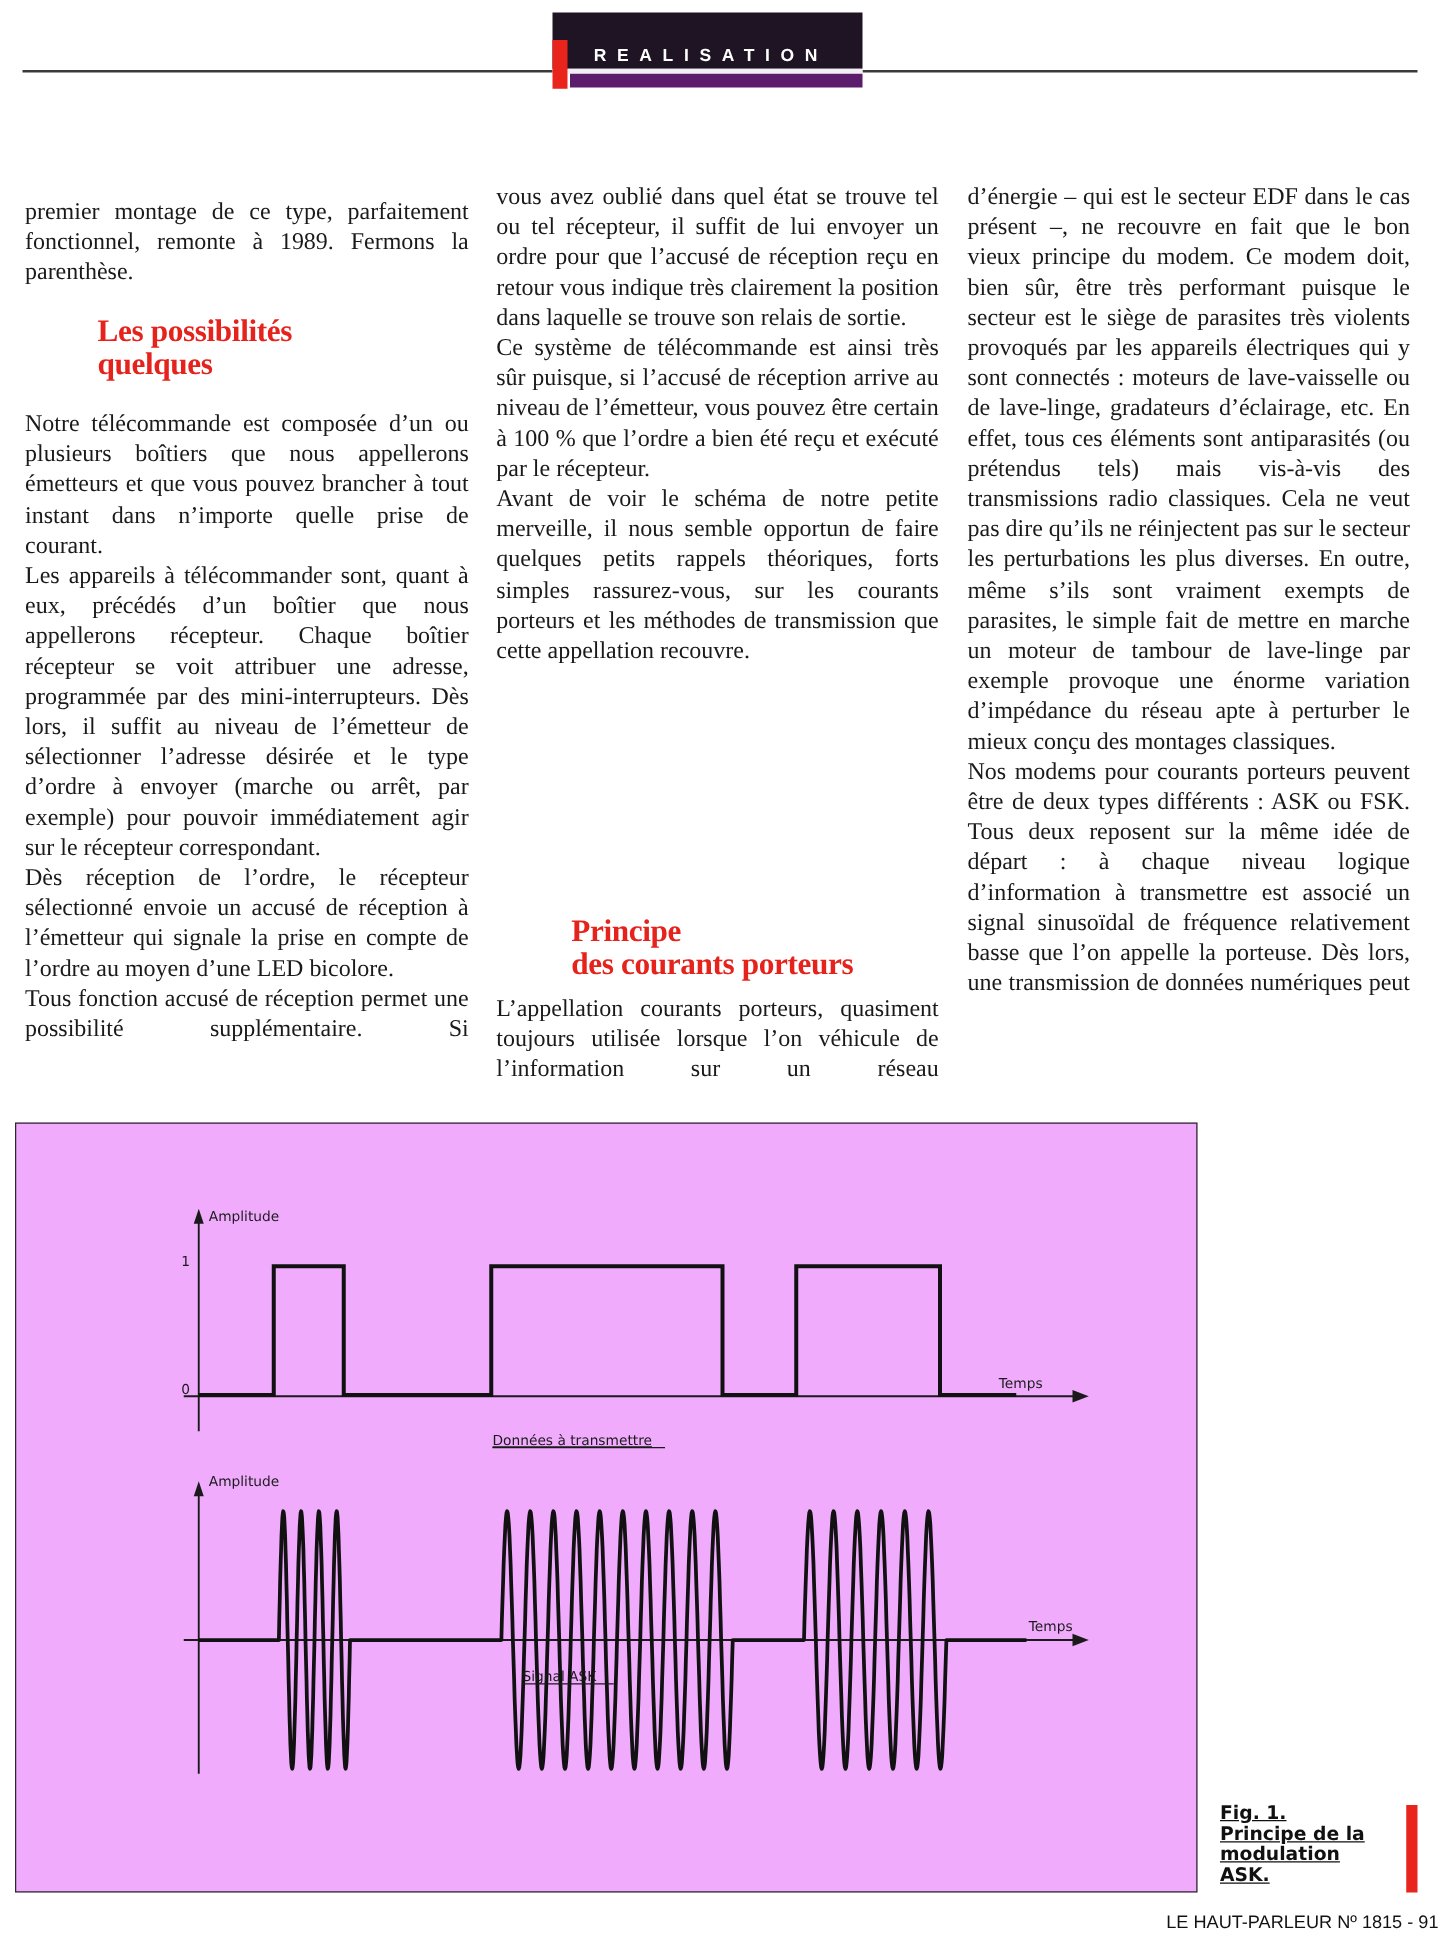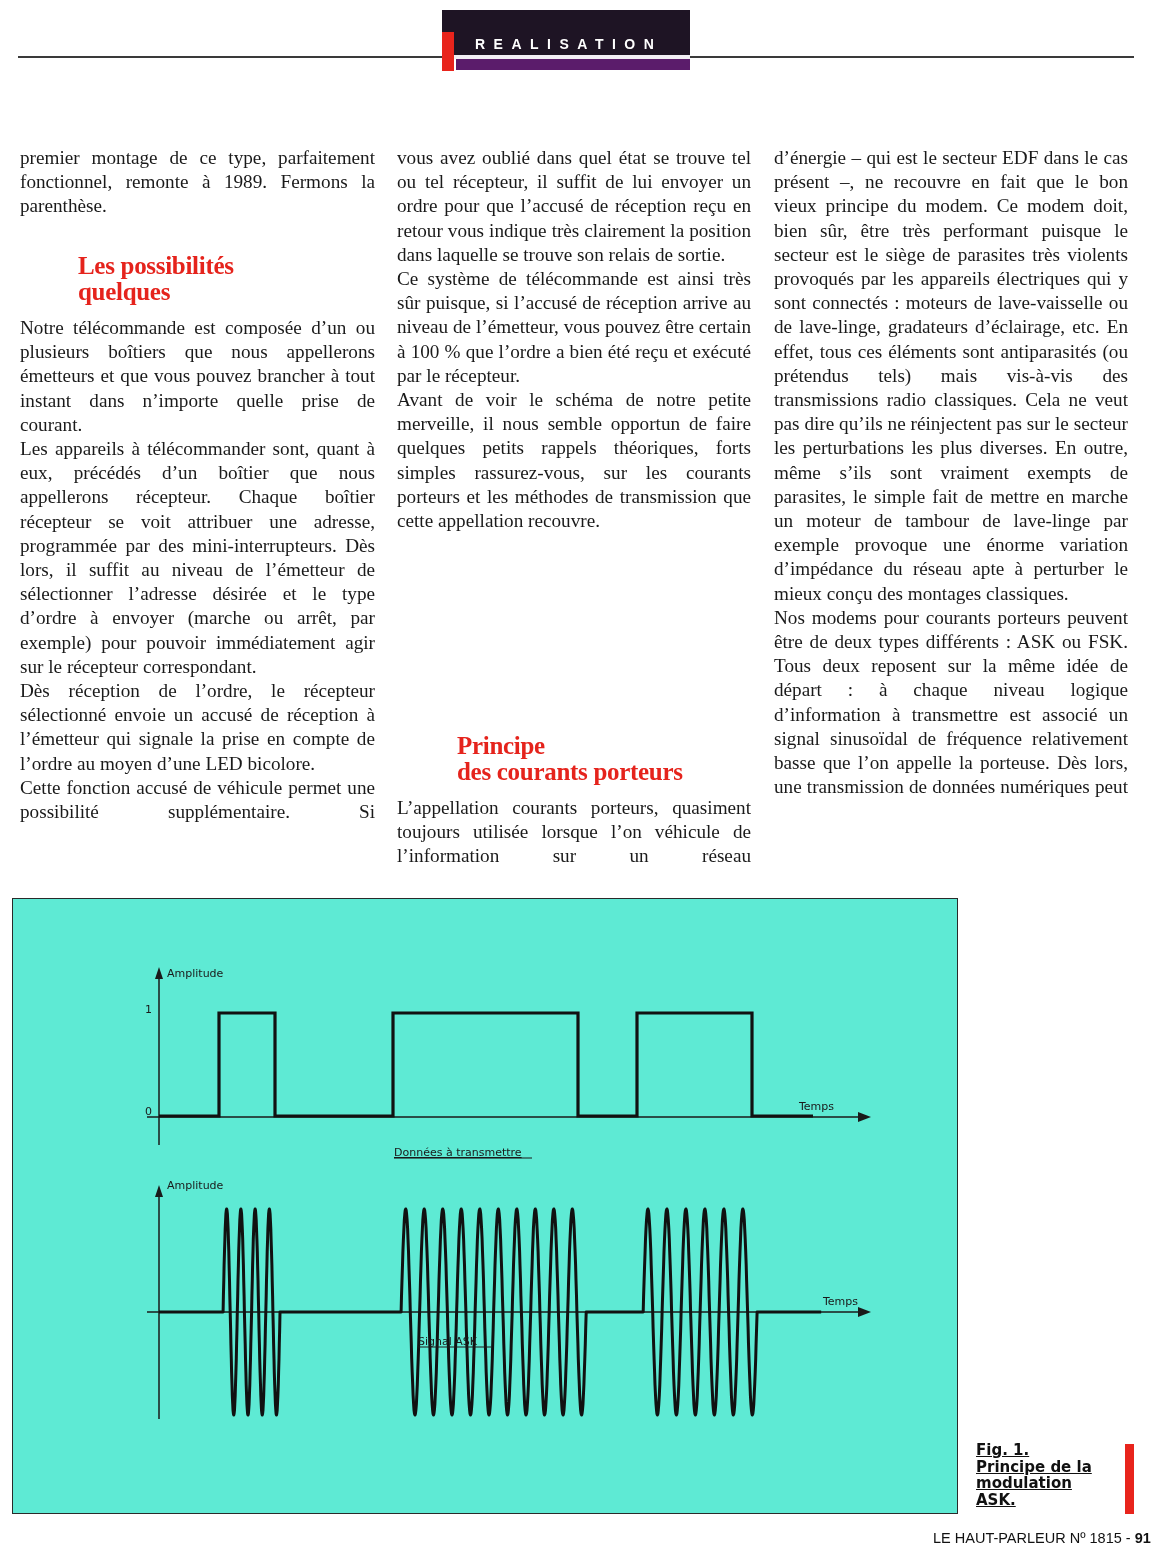--- a/index.html
+++ b/index.html
@@ -8,36 +8,36 @@
   .rule { position:absolute; top:56px; height:2px; background:#3a3a3a; }
   .banner { position:absolute; left:442px; top:10px; width:248px; height:45px; background:#1e1424; }
   .banner-text { position:absolute; left:475px; top:36px; color:#ffffff; font-family:"Liberation Sans", sans-serif;
                  font-weight:bold; font-size:14px; letter-spacing:8.5px; }
   .banner-purple { position:absolute; left:456px; top:59px; width:234px; height:11px; background:#5b1c6b; }
   .banner-red { position:absolute; left:442px; top:32px; width:12px; height:39px; background:#e8241c; }
   .banner-white { position:absolute; left:454px; top:55px; width:236px; height:4px; background:#f2eef4; }
   .col { position:absolute; top:146px; width:355px; font-size:19.2px; line-height:24.2px; text-align:justify; hyphens:manual; }
   .col p { margin:0; }
   .col p.last { text-align-last:left; }
-  .col1 { left:20px; }
+  .col1 { left:20px;margin-top:12px; }
   .col2 { left:397px; width:354px; }
   .col3 { left:774px; width:354px; }
   .heading { color:#e5231c; font-weight:bold; font-size:25px; line-height:26px; margin:0; letter-spacing:-0.3px; }
   .h1 { position:absolute; left:78px; top:253px; }
   .h2 { position:absolute; left:457px; top:733px; }
-  .figure { position:absolute; left:12px; top:898px; width:946px; height:616px; background:#5eead4;
+  .figure { position:absolute; left:12px; top:898px; width:946px; height:616px; background:#f0abfc;
             border:1.5px solid #2a2a2a; box-sizing:border-box; }
   .figure svg { position:absolute; left:0; top:0; }
   .axis-label { font-family:"DejaVu Sans", sans-serif; font-size:11px; fill:#1a1a1a; }
   .caption { position:absolute; left:976px; top:1442px; font-family:"DejaVu Sans", sans-serif; font-weight:bold;
              font-size:15px; line-height:16.5px; color:#111;text-decoration:underline; }
   .caption div { margin:0; }
   .red-bar { position:absolute; left:1125px; top:1444px; width:9px; height:70px; background:#e8241c; }
   .footer { position:absolute; left:933px; top:1530px; font-family:"Liberation Sans", sans-serif; font-size:14.5px; color:#111; }
-  .footer b { font-weight:bold;margin-top:24px; }
+  .footer b { font-weight:normal;margin-top:24px; }
 </style>
 </head>
 <body>
 
 <div class="rule" style="left:18px; width:424px;"></div>
 <div class="rule" style="left:690px; width:444px;"></div>
 <div class="banner"></div>
 <div class="banner-white"></div>
 <div class="banner-purple"></div>
 <div class="banner-red"></div>
@@ -47,21 +47,21 @@
   <p class="last">premier montage de ce type, parfaitement fonctionnel, remonte à 1989. Fermons la parenthèse.</p>
 </div>
 <div class="heading h1">
   <div>Les possibilités</div>
   <div>quelques</div>
 </div>
 <div class="col col1" style="top:316px;">
   <p class="last">Notre télécommande est composée d’un ou plusieurs boîtiers que nous appellerons émetteurs et que vous pouvez brancher à tout instant dans n’importe quelle prise de courant.</p>
   <p class="last">Les appareils à télécommander sont, quant à eux, précédés d’un boîtier que nous appellerons récepteur. Chaque boîtier récepteur se voit attribuer une adresse, programmée par des mini-interrupteurs. Dès lors, il suffit au niveau de l’émetteur de sélectionner l’adresse désirée et le type d’ordre à envoyer (marche ou arrêt, par exemple) pour pouvoir immédiatement agir sur le récepteur correspondant.</p>
   <p class="last">Dès réception de l’ordre, le récepteur sélectionné envoie un accusé de réception à l’émetteur qui signale la prise en compte de l’ordre au moyen d’une LED bicolore.</p>
-  <p style="text-align-last:justify;">Cette fonction accusé de véhicule permet une possibilité supplémentaire. Si</p>
+  <p style="text-align-last:justify;">Tous fonction accusé de réception permet une possibilité supplémentaire. Si</p>
 </div>
 
 <div class="col col2">
   <p class="last">vous avez oublié dans quel état se trouve tel ou tel récepteur, il suffit de lui envoyer un ordre pour que l’accusé de réception reçu en retour vous indique très clairement la position dans laquelle se trouve son relais de sortie.</p>
   <p class="last">Ce système de télécommande est ainsi très sûr puisque, si l’accusé de réception arrive au niveau de l’émetteur, vous pouvez être certain à 100 % que l’ordre a bien été reçu et exécuté par le récepteur.</p>
   <p class="last">Avant de voir le schéma de notre petite merveille, il nous semble opportun de faire quelques petits rappels théoriques, forts simples rassurez-vous, sur les courants porteurs et les méthodes de transmission que cette appellation recouvre.</p>
 </div>
 <div class="heading h2">
   <div>Principe</div>
   <div>des courants porteurs</div>

